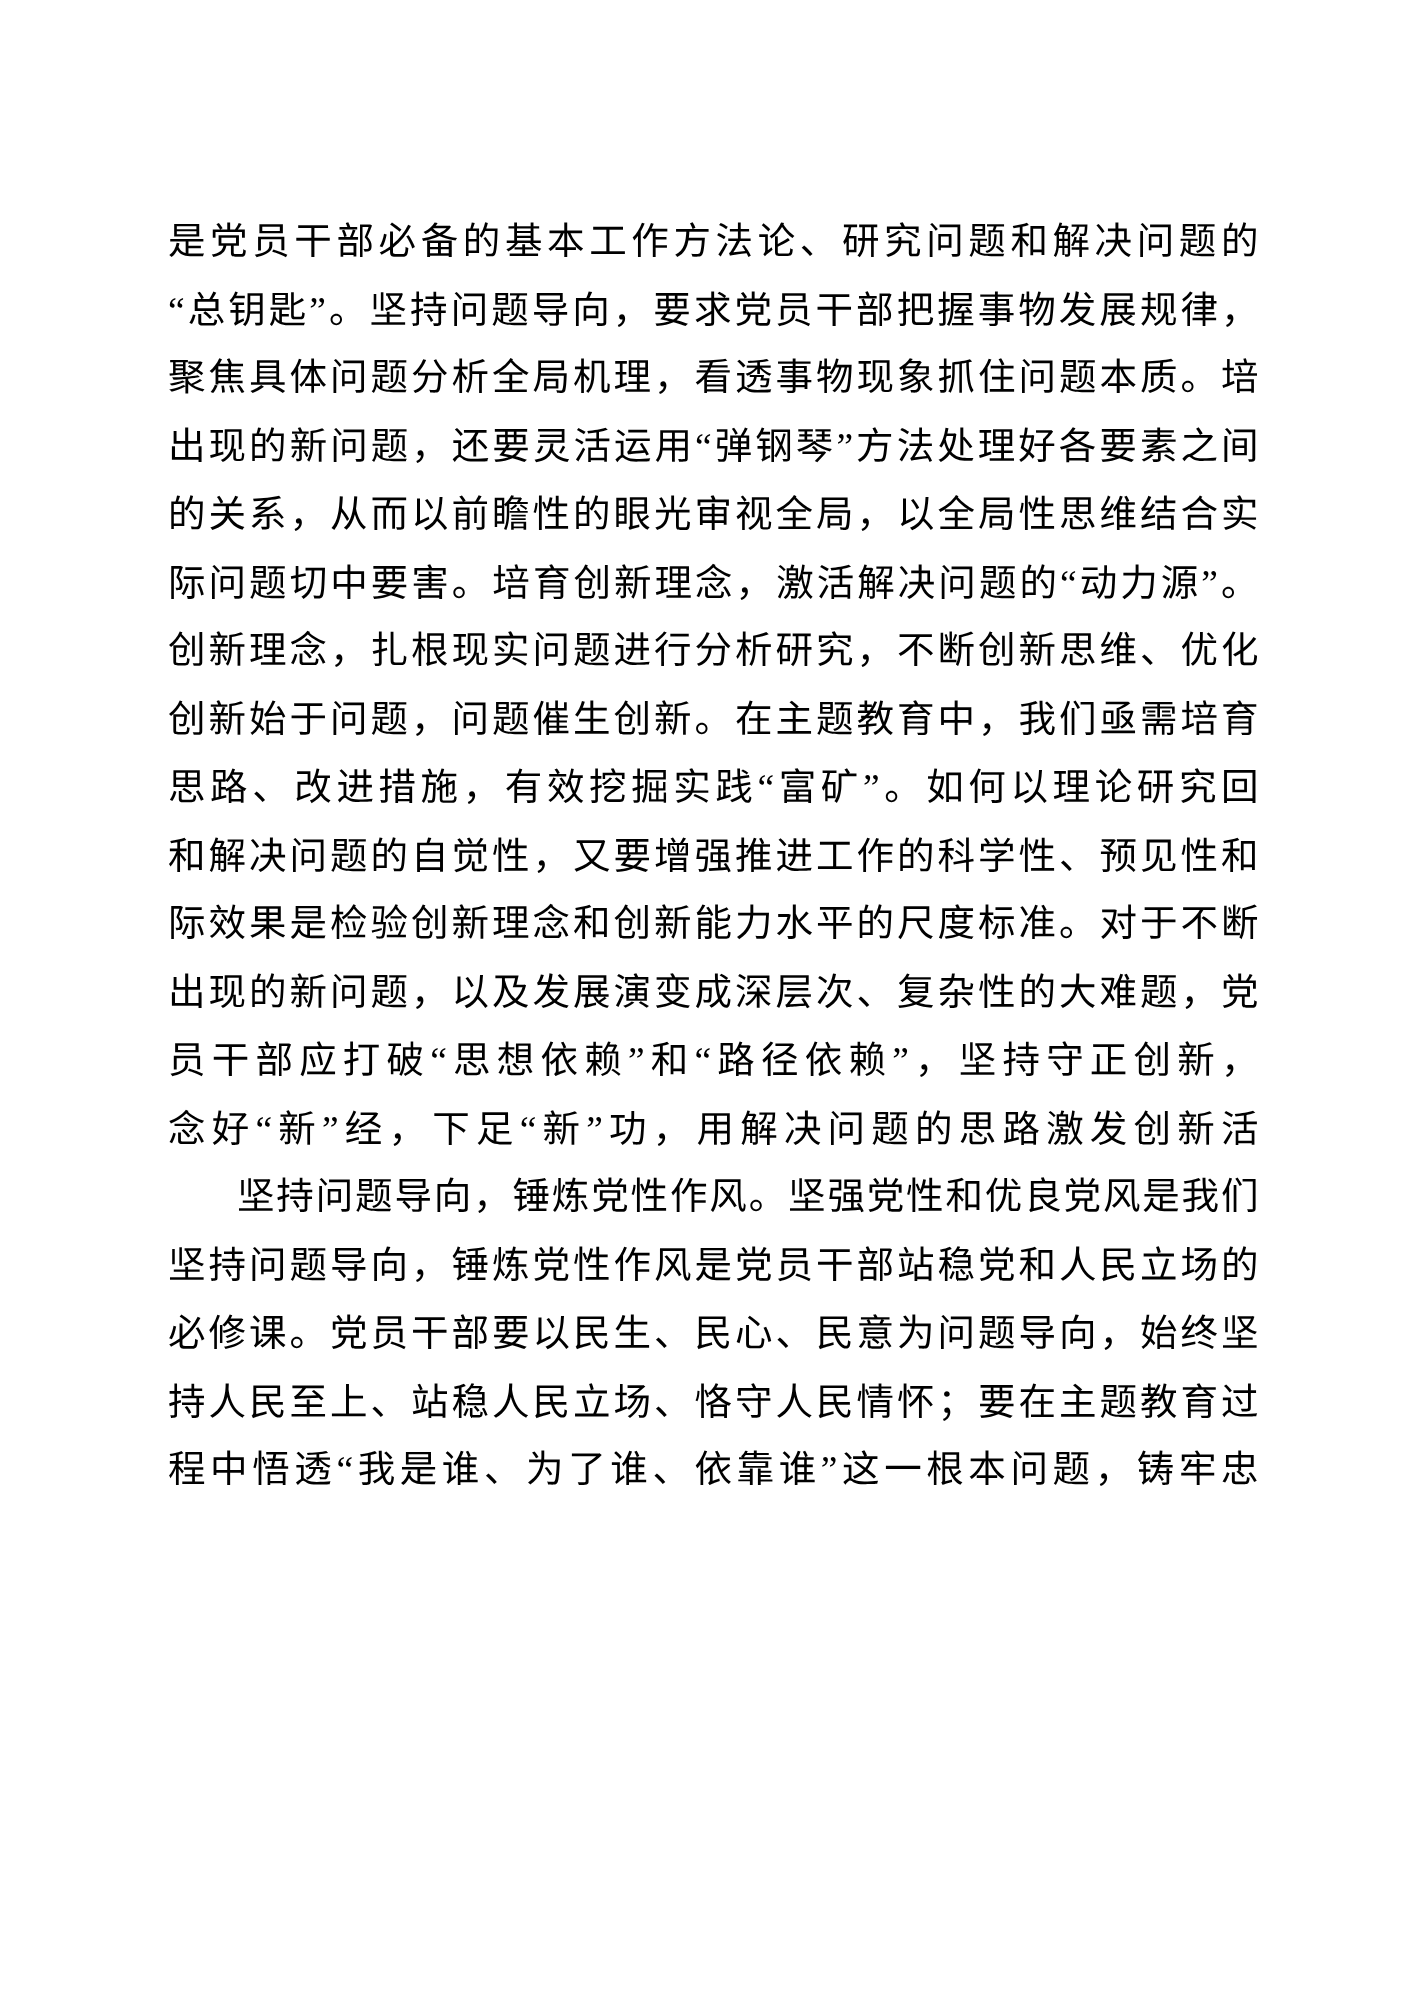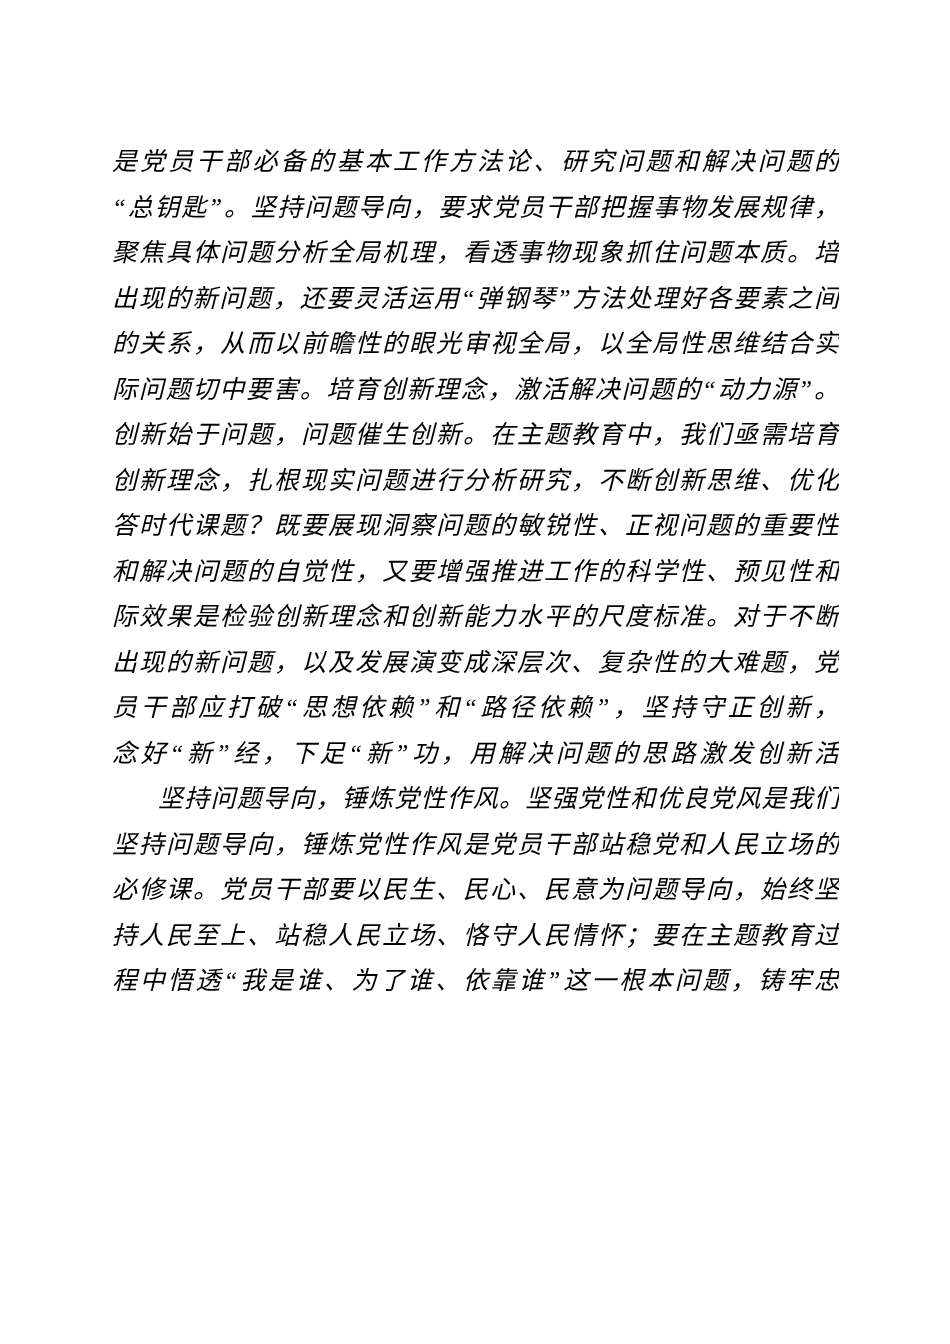--- a/index.html
+++ b/index.html
@@ -25,21 +25,20 @@
     font-size: 25px;
     font-weight: 400;
     color: #000000;
     height: 45.5px;
     line-height: 45.5px;
     text-align: justify;
     text-align-last: justify;
     -moz-text-align-last: justify;
     white-space: normal;
     overflow: hidden;
-    font-style: italic;
   }
   .text-line.indent {
     padding-left: 46px;
   }
   .text-line.para-end {
     text-align-last: left;
     -moz-text-align-last: left;
     letter-spacing: 3px;
   }
 </style>
@@ -47,23 +46,23 @@
 <body>
 
 <div class="page">
   <div class="doc-content" id="doc-content">
       <div class="text-line">是党员干部必备的基本工作方法论、研究问题和解决问题的</div>
       <div class="text-line">“总钥匙”。坚持问题导向，要求党员干部把握事物发展规律，</div>
       <div class="text-line">聚焦具体问题分析全局机理，看透事物现象抓住问题本质。培</div>
       <div class="text-line">出现的新问题，还要灵活运用“弹钢琴”方法处理好各要素之间</div>
       <div class="text-line">的关系，从而以前瞻性的眼光审视全局，以全局性思维结合实</div>
       <div class="text-line">际问题切中要害。培育创新理念，激活解决问题的“动力源”。</div>
+      <div class="text-line">创新理念，扎根现实问题进行分析研究，不断创新思维、优化</div>
       <div class="text-line">创新始于问题，问题催生创新。在主题教育中，我们亟需培育</div>
-      <div class="text-line">创新理念，扎根现实问题进行分析研究，不断创新思维、优化</div>
-      <div class="text-line">答时代课题？既要展现洞察问题的敏锐性、正视问题的重要性</div>
+      <div class="text-line">思路、改进措施，有效挖掘实践“富矿”。如何以理论研究回</div>
       <div class="text-line">和解决问题的自觉性，又要增强推进工作的科学性、预见性和</div>
       <div class="text-line">际效果是检验创新理念和创新能力水平的尺度标准。对于不断</div>
       <div class="text-line">出现的新问题，以及发展演变成深层次、复杂性的大难题，党</div>
       <div class="text-line">员干部应打破“思想依赖”和“路径依赖”，坚持守正创新，</div>
       <div class="text-line">念好“新”经，下足“新”功，用解决问题的思路激发创新活</div>
       <div class="text-line indent">坚持问题导向，锤炼党性作风。坚强党性和优良党风是我们</div>
       <div class="text-line">坚持问题导向，锤炼党性作风是党员干部站稳党和人民立场的</div>
       <div class="text-line">必修课。党员干部要以民生、民心、民意为问题导向，始终坚</div>
       <div class="text-line">持人民至上、站稳人民立场、恪守人民情怀；要在主题教育过</div>
       <div class="text-line">程中悟透“我是谁、为了谁、依靠谁”这一根本问题，铸牢忠</div>

